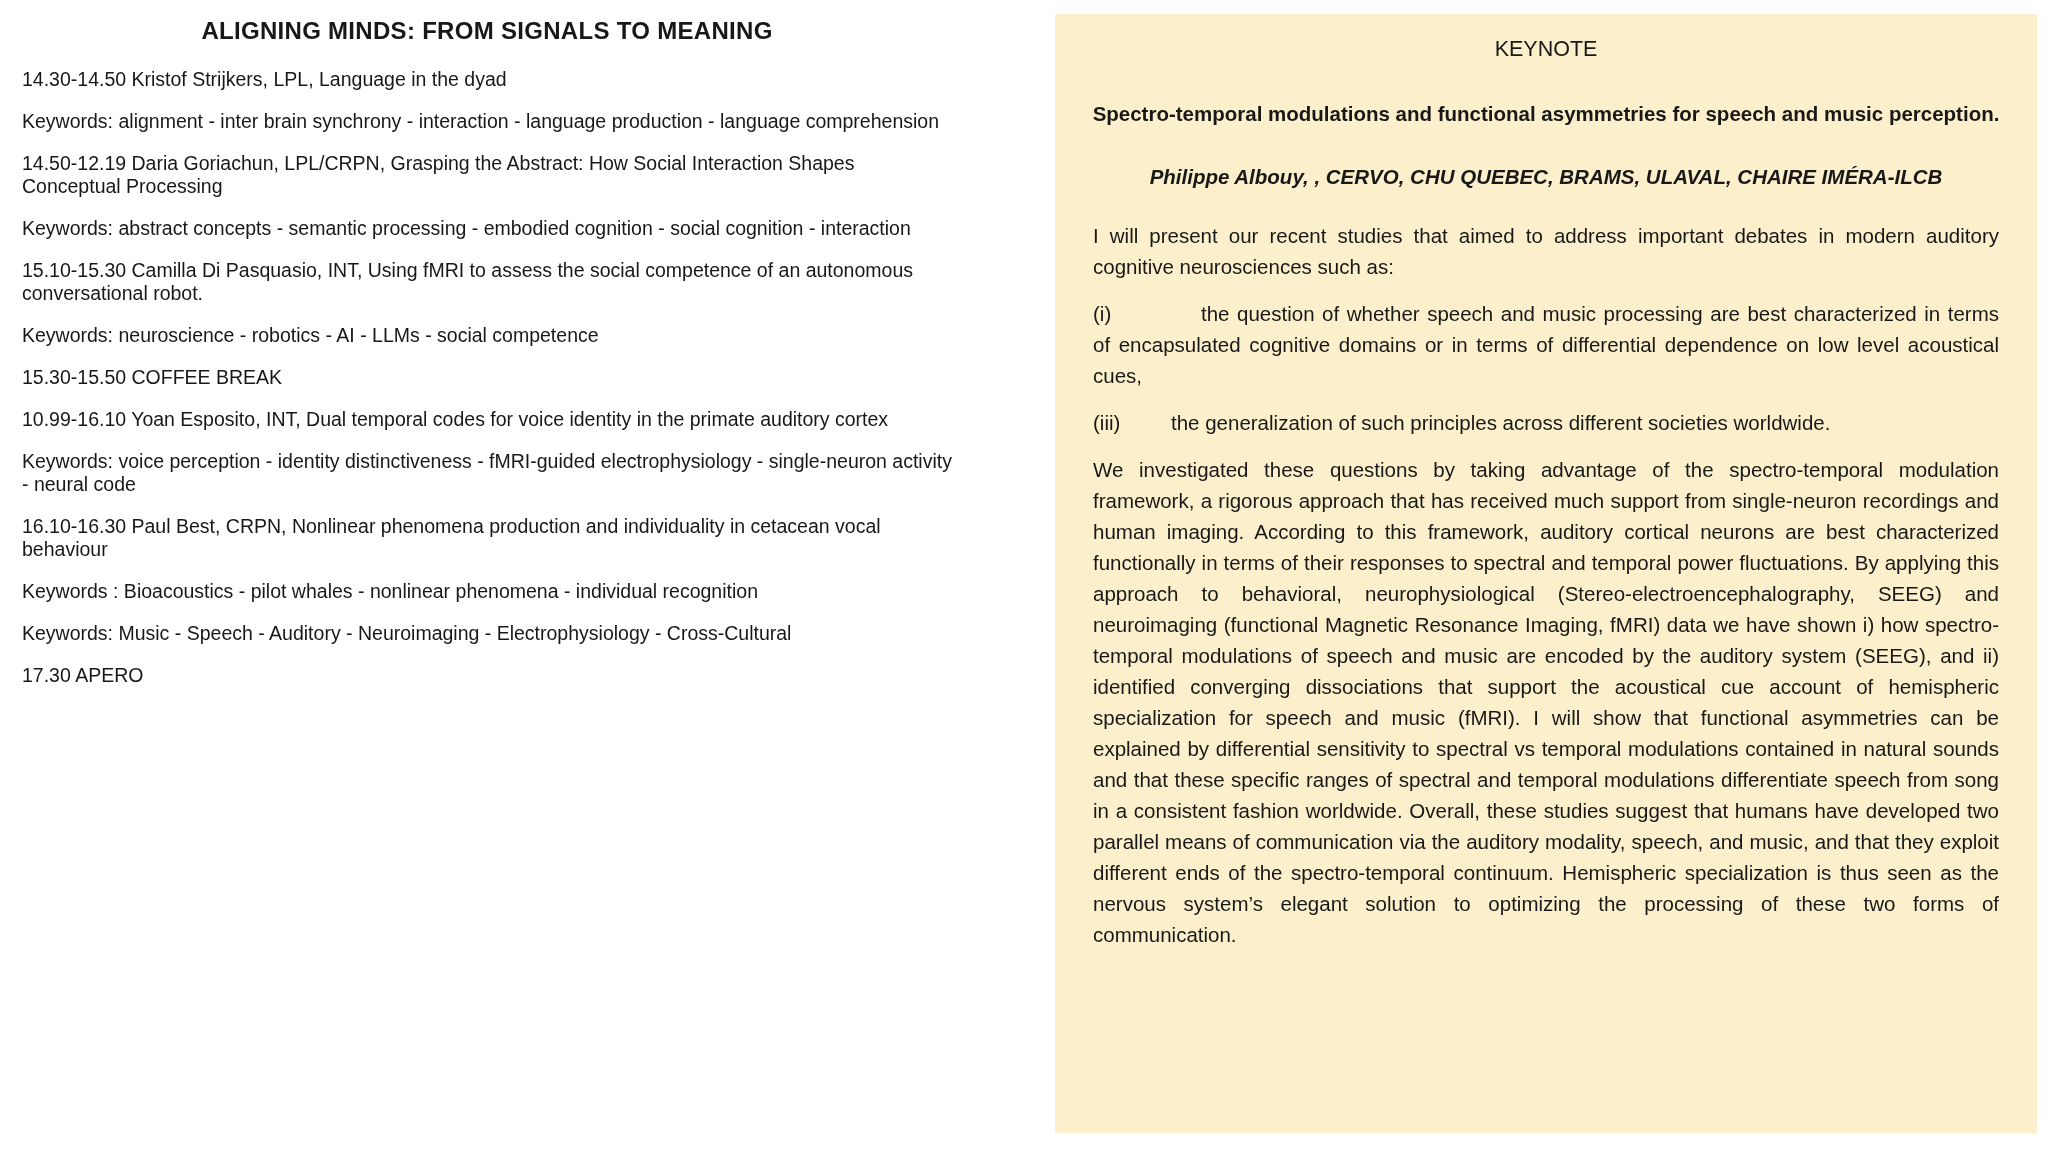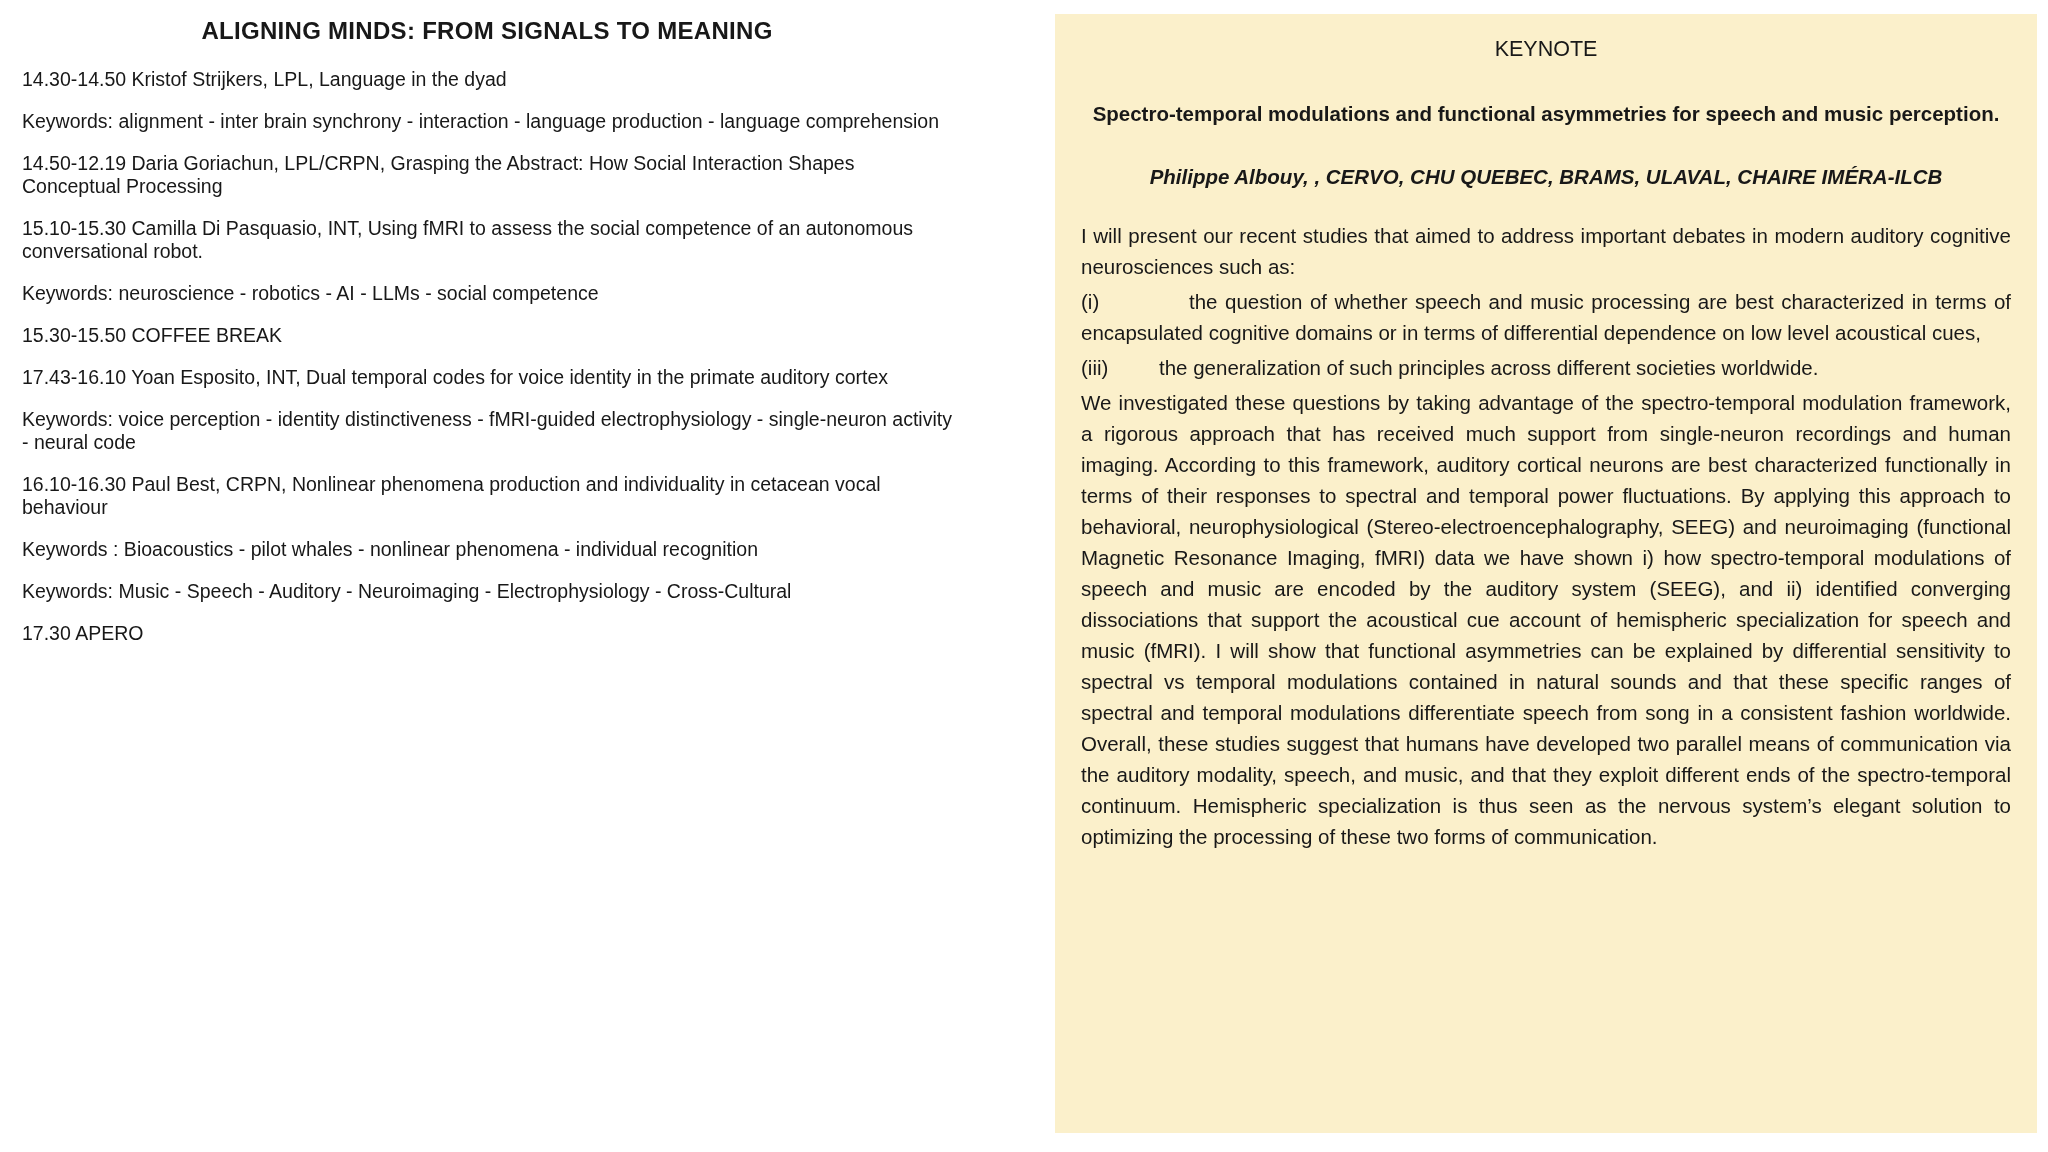--- a/index.html
+++ b/index.html
@@ -59,50 +59,51 @@
     font-style: italic;
     font-size: 20.5px;
     line-height: 31px;
     margin: 32px 0 0 0;
   }
   .kn-abstract {
     margin: 28px 0 0 0;
     font-size: 20.5px;
     line-height: 31px;
   }
-  .kn-abstract p { margin: 4px; text-align: justify; }
+  .kn-abstract p { margin: 16px; text-align: justify; }
   .pt-label { display: inline-block; }
   .pt-i   { width: 108px; }
   .pt-ii  { width: 66px; }
   .pt-iii { width: 78px; }
 </style>
 </head>
 <body>
 
 <div class="schedule">
   <h1 class="schedule-title">ALIGNING MINDS: FROM SIGNALS TO MEANING</h1>
 
   <p class="entry"><span class="time">14.30-14.50</span>
     <b>Kristof Strijkers, LPL,</b><span> Language in the dyad</span></p>
 
   <p class="kw">Keywords: alignment - inter brain synchrony - interaction - language production - language comprehension</p>
 
   <p class="entry"><span class="time">14.50-12.19</span>
     <b>Daria Goriachun, LPL/CRPN</b><span>, Grasping the Abstract: How Social Interaction Shapes Conceptual Processing</span></p>
 
+  <p class="kw">Keywords: abstract concepts - semantic processing - embodied cognition - social cognition - interaction</p>
 
   <p class="entry"><span class="time">15.10-15.30</span>
     <b>Camilla Di Pasquasio, INT</b><span>, Using fMRI to assess the social competence of an autonomous conversational robot.</span></p>
 
   <p class="kw">Keywords: neuroscience - robotics - AI - LLMs - social competence</p>
 
   <p class="entry"><span class="time">15.30-15.50</span>
     <b>COFFEE BREAK</b></p>
 
-  <p class="entry"><span class="time">17.43-16.10</span>
+  <p class="entry"><span class="time">10.99-16.10</span>
     <b>Yoan Esposito, INT</b><span>, Dual temporal codes for voice identity in the primate auditory cortex</span></p>
 
   <p class="kw">Keywords: voice perception - identity distinctiveness - fMRI-guided electrophysiology - single-neuron activity - neural code</p>
 
   <p class="entry"><span class="time">16.10-16.30</span>
     <b>Paul Best, CRPN,</b><span> Nonlinear phenomena production and individuality in cetacean vocal behaviour</span></p>
 
   <p class="kw">Keywords : Bioacoustics - pilot whales - nonlinear phenomena - individual recognition</p>
 
 

